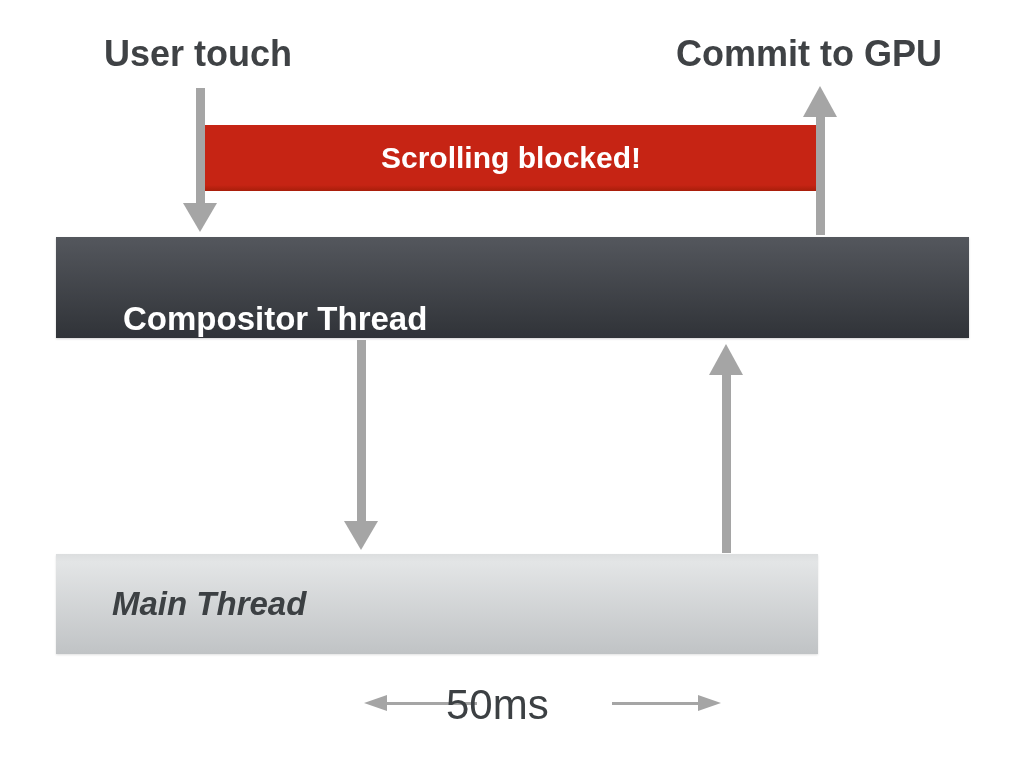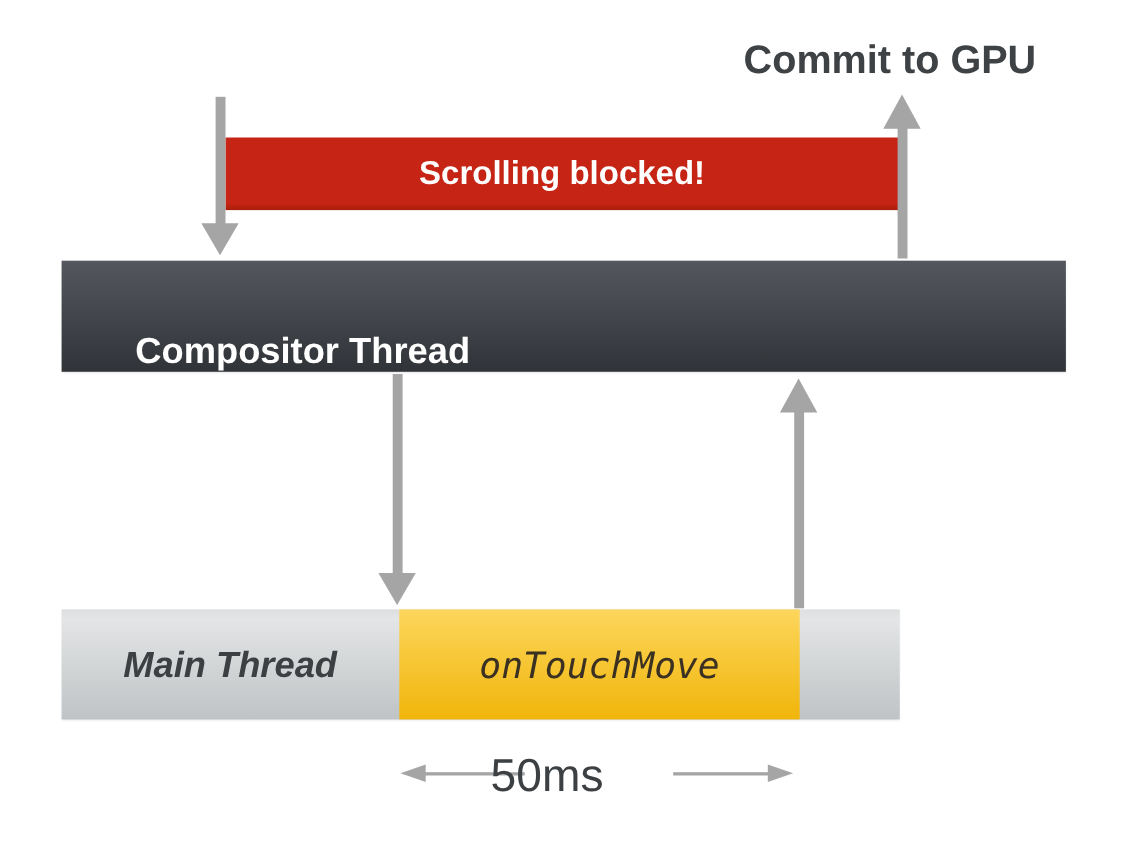--- a/index.html
+++ b/index.html
@@ -130,20 +130,21 @@
   .harrow.left .head  { left: 0; border-right: 23px solid #a5a5a5; }
   .harrow.right { left: 612px; width: 109px; }
   .harrow.right .shaft { left: 0; right: 20px; }
   .harrow.right .head { right: 0; border-left: 23px solid #a5a5a5; }
 </style>
 </head>
 <body>
 
 <div class="canvas">
 
+  <div class="heading user-touch">User touch</div>
   <div class="heading commit-gpu">Commit to GPU</div>
 
   <div class="bar red-bar">
     <span class="bar-label">Scrolling blocked!</span>
   </div>
 
   <div class="varrow down arrow-user-touch">
     <span class="shaft"></span>
     <span class="head"></span>
   </div>
@@ -163,23 +164,20 @@
     <span class="head"></span>
   </div>
 
   <div class="varrow up arrow-reply">
     <span class="shaft"></span>
     <span class="head"></span>
   </div>
 
   <div class="bar main-bar">
     <span class="bar-label">Main Thread</span>
-    <div class="task-block">
-      <span class="bar-label">onTouchMove</span>
-    </div>
   </div>
 
   <div class="harrow left">
     <span class="head"></span>
     <span class="shaft"></span>
   </div>
   <div class="duration-label">50ms</div>
   <div class="harrow right">
     <span class="shaft"></span>
     <span class="head"></span>

